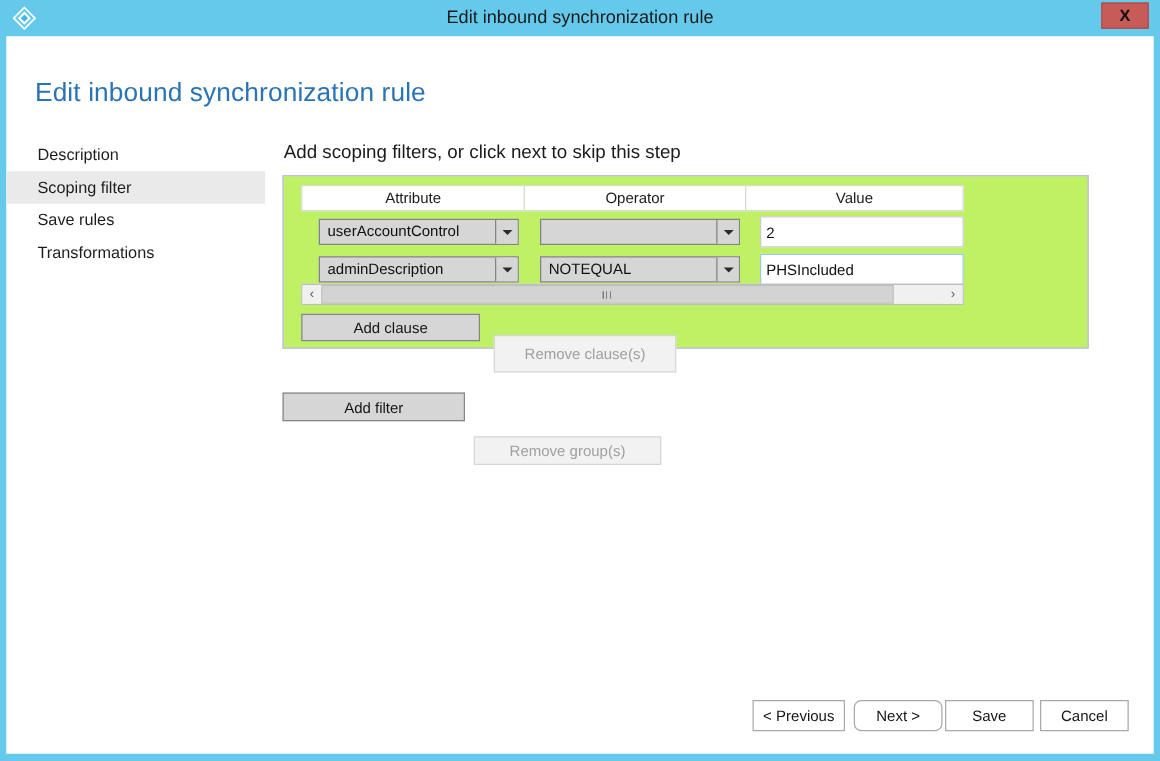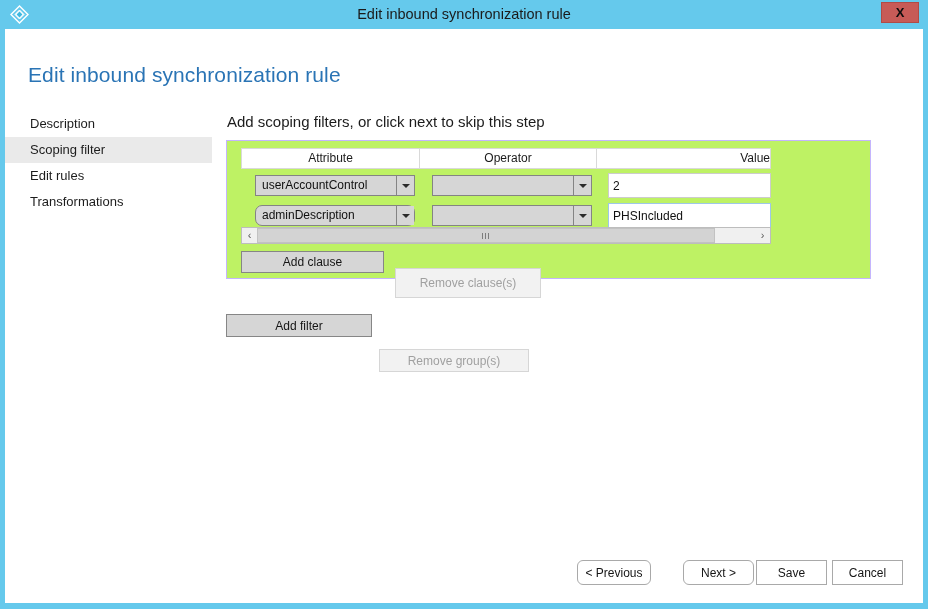--- a/index.html
+++ b/index.html
@@ -137,21 +137,21 @@
   .th {
     border: 1px solid #d9d9d9;
     border-right: none;
     background: #ffffff;
     font-size: 12px;
     color: #1b1b1b;
     line-height: 19px;
     text-align: center;
     box-sizing: border-box;
   }
-  .th:last-child { border-right: 1px solid #d9d9d9; text-align: right; }
+  .th:last-child { border-right: 1px solid #d9d9d9; }
   .th-attribute { width: 178px; }
   .th-operator  { width: 177px; }
   .th-value     { width: 175px; }
 
   .clause-row {
     position: relative;
     height: 30px;
   }
 
   .combo {
@@ -324,21 +324,21 @@
   }
   .footer .btn {
     position: absolute;
     top: 0;
     height: 25px;
     background: #ffffff;
     border: 1px solid #a9a9a9;
     font-size: 12px;
     color: #151515;
   }
-  .btn-previous { left: 572px; width: 74px; border-radius: 6px; }
+  .btn-previous { left: 597px; width: 74px; }
   .btn-next     { left: 678px; width: 71px; border-radius: 6px; }
   .btn-save     { left: 751px; width: 71px; }
   .btn-cancel   { left: 827px; width: 71px; }
 </style>
 </head>
 <body>
 
 <div id="app">
 
   <div class="titlebar">
@@ -358,21 +358,21 @@
     <div class="page-heading">Edit inbound synchronization rule</div>
 
     <div class="sidebar">
       <div class="nav-item">
         <span>Description</span>
       </div>
       <div class="nav-item selected">
         <span>Scoping filter</span>
       </div>
       <div class="nav-item">
-        <span>Edit rules</span>
+        <span>Save rules</span>
       </div>
       <div class="nav-item">
         <span>Transformations</span>
       </div>
     </div>
 
     <div class="content-title">Add scoping filters, or click next to skip this step</div>
 
     <div class="group-panel">
 
@@ -388,25 +388,26 @@
             <span class="combo-text">userAccountControl</span>
             <span class="combo-arrow"></span>
           </div>
           <div class="combo combo-op" style="top:6px;">
             <span class="combo-arrow"></span>
           </div>
           <input class="value-input" type="text" style="top: 4px;" value="2">
         </div>
 
         <div class="clause-row" style="top:0;">
-          <div class="combo combo-attr" style="top:6px;border-radius:7px;">
+          <div class="combo combo-attr" style="top:6px;">
             <span class="combo-text">adminDescription</span>
             <span class="combo-arrow"></span>
           </div>
           <div class="combo combo-op" style="top:6px;">
+            <span class="combo-text">NOTEQUAL</span>
             <span class="combo-arrow"></span>
           </div>
           <input class="value-input focused" type="text" style="top: 4px;" value="PHSIncluded">
         </div>
       </div>
 
       <div class="hscroll">
         <div class="hscroll-arrow">‹</div>
         <div class="hscroll-track">
           <div class="hscroll-thumb"></div>

